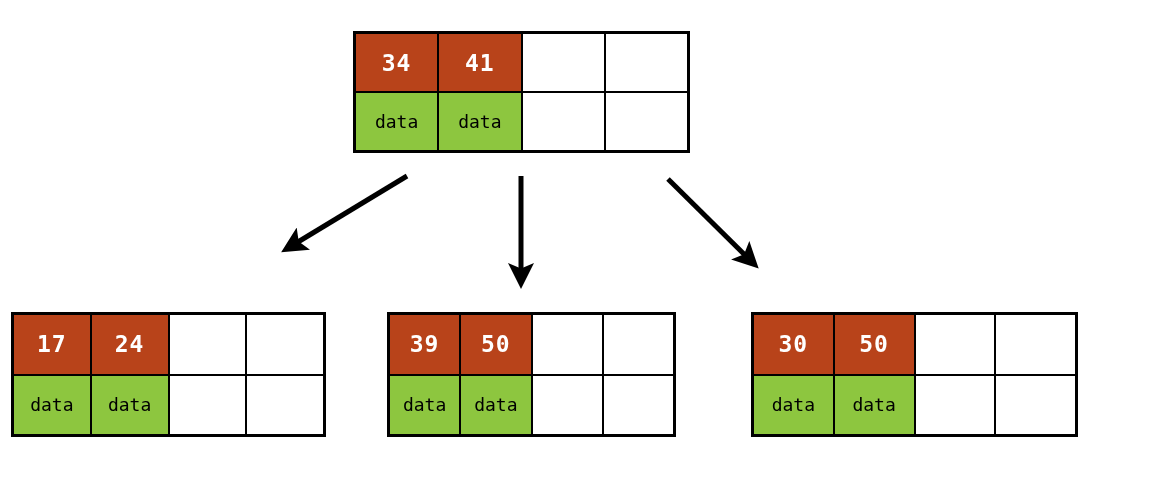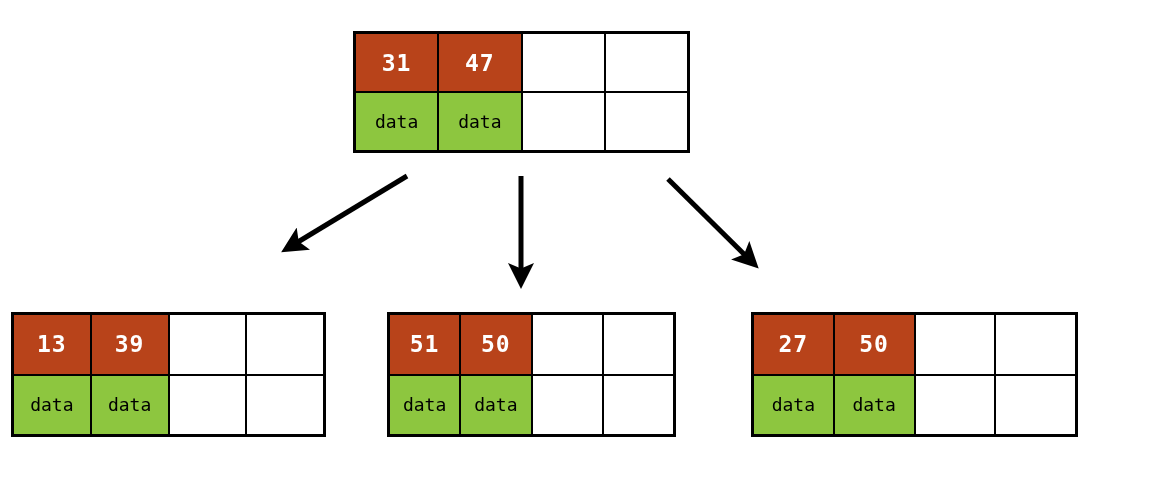--- a/index.html
+++ b/index.html
@@ -88,66 +88,66 @@
         <path d="M0,0 L5.2,2.6 L0,5.2 L1.1,2.6 z" fill="#000000"></path>
       </marker>
     </defs>
     <line x1="407" y1="176" x2="288" y2="248" stroke="#000000" stroke-width="5" marker-end="url(#ahead)"></line>
     <line x1="521" y1="176" x2="521" y2="281" stroke="#000000" stroke-width="5" marker-end="url(#ahead)"></line>
     <line x1="668" y1="179" x2="753" y2="263" stroke="#000000" stroke-width="5" marker-end="url(#ahead)"></line>
   </svg>
 
   <div class="node" style="left:353px; top:31px; width:337px; height:122px;">
     <div class="node-row keys">
-      <div class="cell key">31</div>
-      <div class="cell key">47</div>
+      <div class="cell key">34</div>
+      <div class="cell key">41</div>
       <div class="cell empty"></div>
       <div class="cell empty"></div>
     </div>
     <div class="node-row values">
       <div class="cell data">data</div>
       <div class="cell data">data</div>
       <div class="cell empty"></div>
       <div class="cell empty"></div>
     </div>
   </div>
 
   <div class="node" style="left:11px; top:312px; width:315px; height:125px;">
     <div class="node-row keys">
-      <div class="cell key">13</div>
-      <div class="cell key">39</div>
+      <div class="cell key">17</div>
+      <div class="cell key">24</div>
       <div class="cell empty"></div>
       <div class="cell empty"></div>
     </div>
     <div class="node-row values">
       <div class="cell data">data</div>
       <div class="cell data">data</div>
       <div class="cell empty"></div>
       <div class="cell empty"></div>
     </div>
   </div>
 
   <div class="node" style="left:387px; top:312px; width:289px; height:125px;">
     <div class="node-row keys">
-      <div class="cell key">51</div>
+      <div class="cell key">39</div>
       <div class="cell key">50</div>
       <div class="cell empty"></div>
       <div class="cell empty"></div>
     </div>
     <div class="node-row values">
       <div class="cell data">data</div>
       <div class="cell data">data</div>
       <div class="cell empty"></div>
       <div class="cell empty"></div>
     </div>
   </div>
 
   <div class="node" style="left:751px; top:312px; width:327px; height:125px;">
     <div class="node-row keys">
-      <div class="cell key">27</div>
+      <div class="cell key">30</div>
       <div class="cell key">50</div>
       <div class="cell empty"></div>
       <div class="cell empty"></div>
     </div>
     <div class="node-row values">
       <div class="cell data">data</div>
       <div class="cell data">data</div>
       <div class="cell empty"></div>
       <div class="cell empty"></div>
     </div>

